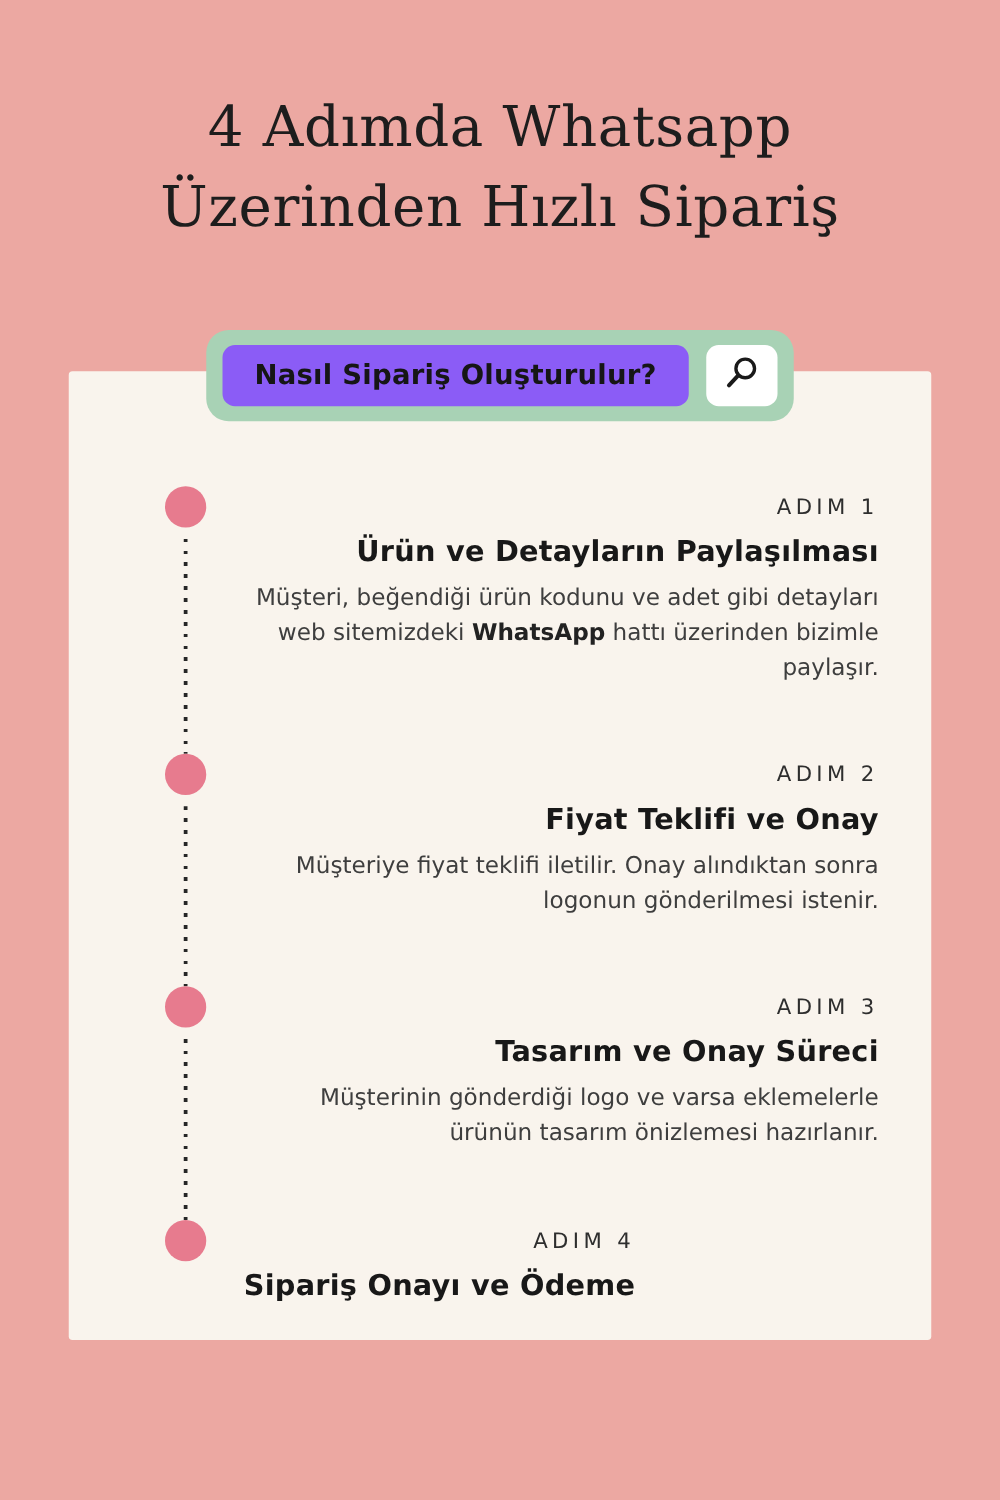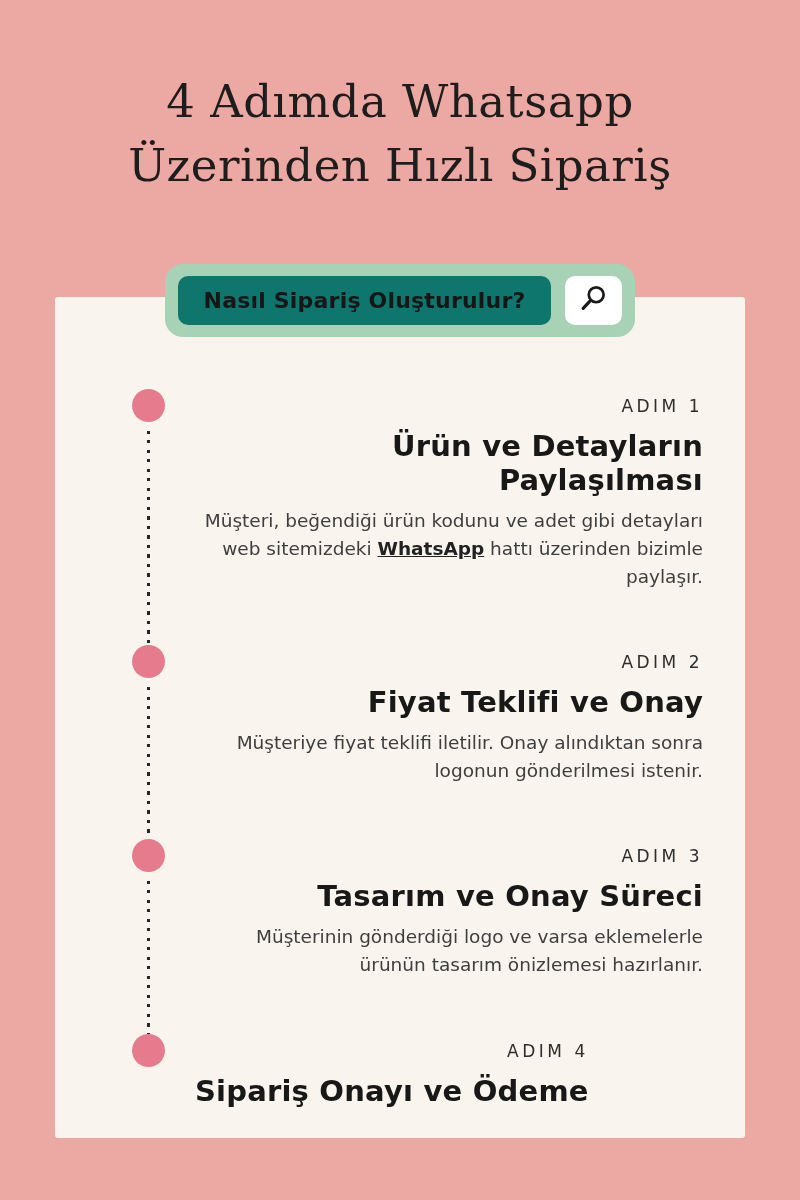--- a/index.html
+++ b/index.html
@@ -29,21 +29,21 @@
     display: flex; justify-content: center;
     margin-top: 66px;
   }
   .search-bar {
     display: flex; align-items: stretch; gap: 14px;
     background: var(--search-green, #A8D2B5);
     border-radius: 18px;
     padding: 12px 13px;
   }
   .search-label {
-    background: #0f766e;
+    background: #8b5cf6;
     border-radius: 10px;
     padding: 12px 26px;
     font-size: 22px;
     font-weight: 700;
     color: #161616;
     display: flex; align-items: center;
     letter-spacing: 0.2px;
   }
   .search-icon-btn {
     background: #ffffff;
@@ -82,34 +82,34 @@
   .step:last-child .step-content { padding-bottom: 0; }
 
   .step-label {
     font-size: 17px;
     letter-spacing: 3.5px;
     color: #2e2e2e;
     font-weight: 500;
     margin-top: 7px;
   }
   .step-title {
-    font-size: 29px;
+    font-size: 23px;
     font-weight: 700;
     color: #181818;
     margin-top: 13px;
     letter-spacing: 0.2px;
   }
   .step-body {
     font-size: 18.5px;
     line-height: 1.52;
     color: #3e3e3e;
     margin-top: 10px;
     max-width: 520px;
   }
-  .bold-inline { font-weight: 700; color: #222; text-decoration: underline; }
+  .bold-inline { font-weight: 700; color: #222; }
 </style>
 </head>
 <body>
 
 <div class="page">
 
   <h1 class="page-title">
     <span>4 Adımda Whatsapp</span>
     <span>Üzerinden Hızlı Sipariş</span>
   </h1>

